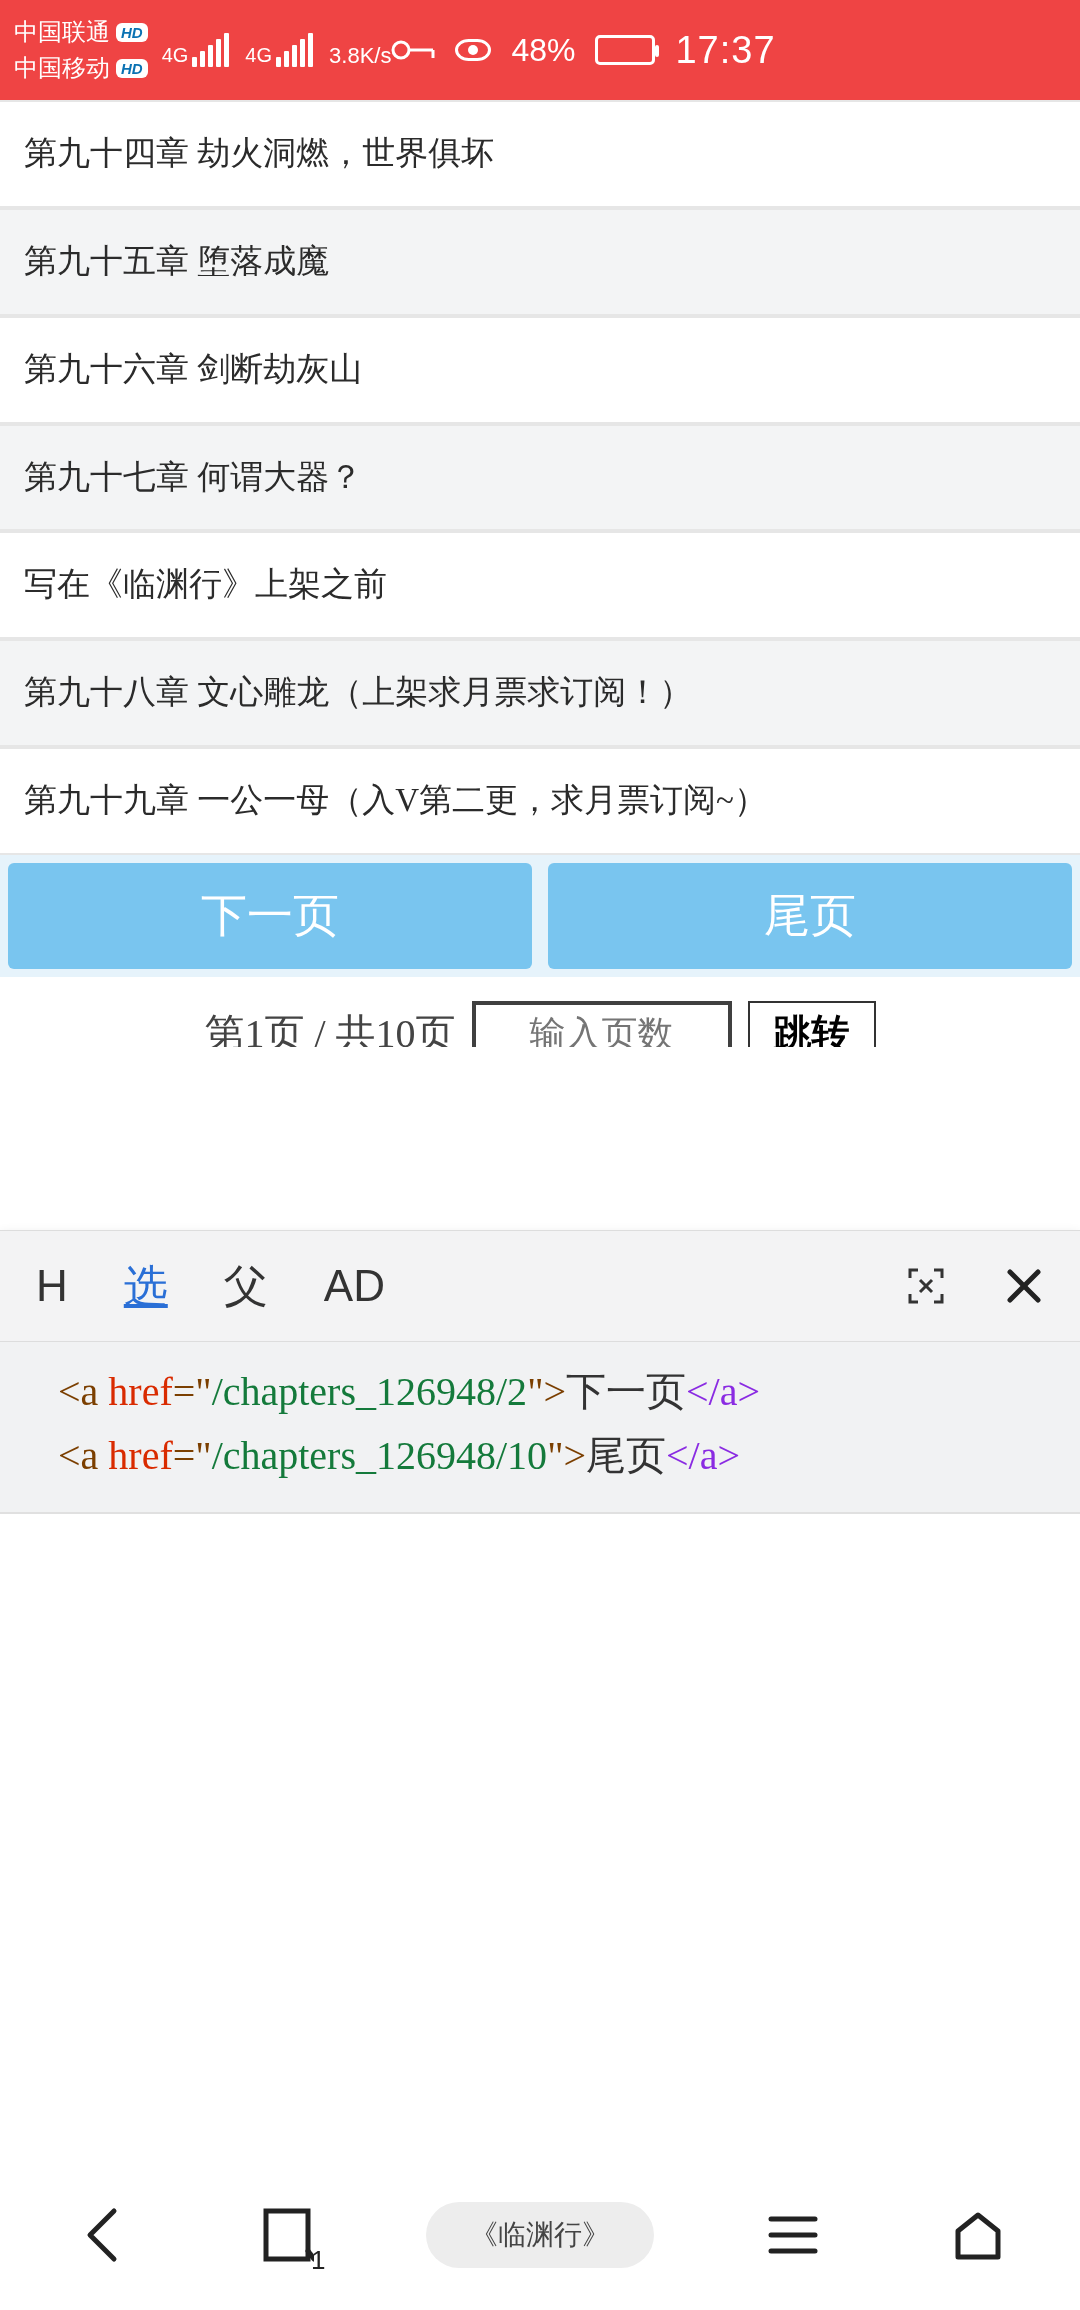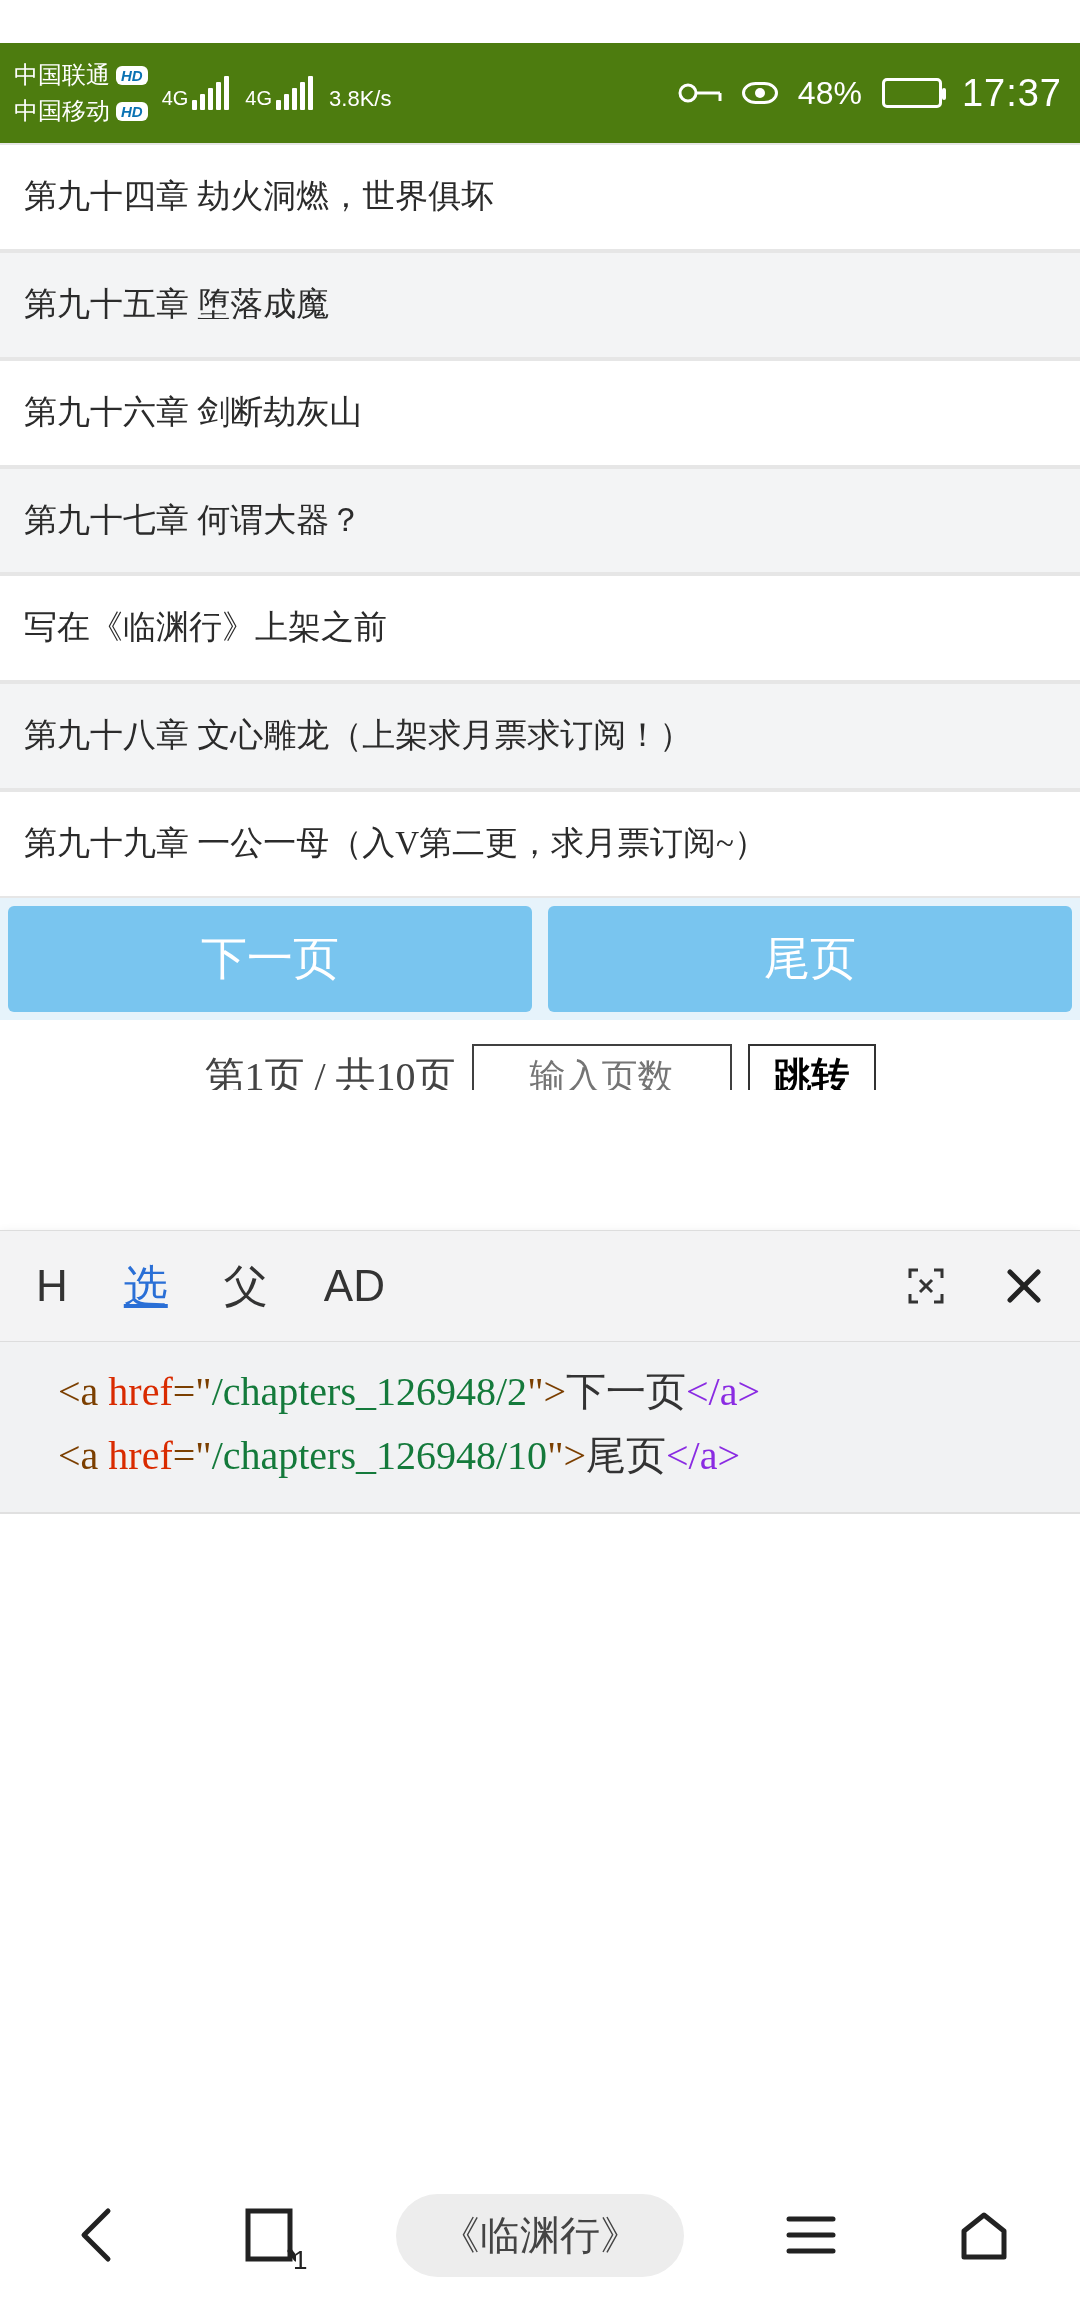--- a/index.html
+++ b/index.html
@@ -1,17 +1,17 @@
 <!DOCTYPE html>
 <html><head>
 <meta charset="utf-8">
 <style>
   * { margin: 0; padding: 0; box-sizing: border-box; }
   html, body { width: 1080px; height: 2310px; background: #ffffff; font-family: "Kaiti SC", "STKaiti", "KaiTi", serif; overflow: hidden; }
-  .status-bar { height: 100px; background: #4d7c0f; color: #ffffff; display: flex; justify-content: space-between; align-items: center; padding: 0 18px 0 14px; font-family: Arial, sans-serif; margin-top: 43px; }
+  .status-bar { height: 100px; background: #ef4444; color: #ffffff; display: flex; justify-content: flex-start; align-items: center; padding: 0 18px 0 14px; font-family: Arial, sans-serif; }
   .status-left { display: flex; flex-direction: column; justify-content: center; gap: 4px; font-size: 24px; }
   .status-line { display: flex; align-items: center; gap: 6px; }
   .hd-badge { background: #ffffff; color: #0a72b3; font-weight: bold; font-size: 15px; padding: 1px 5px; border-radius: 6px; font-style: italic; }
   .status-mid { display: flex; align-items: flex-end; gap: 16px; margin-left: 14px; }
   .sig { display: flex; align-items: flex-end; gap: 4px; }
   .sig-label { font-size: 20px; }
   .bars { display: flex; align-items: flex-end; gap: 3px; }
   .bar { width: 5px; background: #ffffff; border-radius: 1px; }
   .b1{height:10px}.b2{height:16px}.b3{height:22px}.b4{height:28px}.b5{height:34px}
   .speed { display: flex; flex-direction: row; font-size: 22px; line-height: 1; }
@@ -20,37 +20,37 @@
   .battery { width: 60px; height: 30px; border: 3px solid #ffffff; border-radius: 5px; position: relative; }
   .battery::after { content: ""; position: absolute; right: -7px; top: 7px; width: 4px; height: 12px; background: #ffffff; border-radius: 2px; }
   .battery-fill { height: 100%; width: 48%; background: #ffffff; }
   .time { font-size: 38px; letter-spacing: 1px; }
   .chapter-list { background: #ffffff; }
   .chapter-item { padding: 28px 24px; font-size: 33px; color: #2b2b2b; border-top: 2px solid #e6e6e6; border-bottom: 2px solid #e6e6e6; background: #ffffff; line-height: 1.45; }
   .chapter-item.alt { background: #f3f4f5; }
   .pager { display: flex; gap: 16px; padding: 8px; background: #e6f3fb; }
   .pager-btn { flex: 1; background: #79c5ef; color: #ffffff; font-size: 46px; text-align: center; padding: 22px 0; border-radius: 6px; font-family: inherit; }
   .pageinfo-row { display: flex; align-items: center; justify-content: center; gap: 16px; padding: 24px 0 0 0; font-size: 40px; color: #444; }
-  .pageinfo-input { width: 260px; height: 66px; border: 2px solid #404040; text-align: center; font-size: 36px; color: #999; font-family: inherit; }
+  .pageinfo-input { width: 260px; height: 66px; border: 4px solid #404040; text-align: center; font-size: 36px; color: #999; font-family: inherit; }
   .jump-btn { width: 128px; height: 66px; border: 2px solid #333; background: #fff; font-size: 38px; font-weight: bold; font-family: inherit; }
   .inspector-bar { position: absolute; top: 1230px; left: 0; right: 0; height: 112px; background: #f3f3f4; border-top: 1px solid #ddd; border-bottom: 1px solid #ddd; display: flex; align-items: center; padding: 0 36px; gap: 56px; font-family: Arial, sans-serif; font-size: 44px; color: #333; box-shadow: 0 2px 10px rgba(0,0,0,0.08); }
   .inspector-bar .sel { color: #2a6fd6; text-decoration: underline; }
   .inspector-bar .spacer { flex: 1; }
   .inspect-icon { width: 44px; height: 44px; display: flex; align-items: center; justify-content: center; }
   .code-panel { position: absolute; top: 1342px; left: 0; right: 0; background: #f1f2f3; padding: 18px 58px 24px 58px; font-family: "Kaiti SC","STKaiti","KaiTi",serif; font-size: 40px; line-height: 1.6; border-bottom: 2px solid #e0e0e0; }
   .code-line { white-space: nowrap; }
   .tag-punct { color: #7b3f00; }
   .tag-name { color: #7b3f00; }
   .attr-name { color: #d92b00; }
   .attr-val { color: #147a3b; }
   .inner-text { color: #333; }
   .close-tag { color: #8a2be2; }
   .bottom-nav { position: absolute; bottom: 0; left: 0; right: 0; height: 150px; background: #ffffff; display: flex; align-items: center; justify-content: space-around; padding: 0 10px; }
   .nav-btn { width: 90px; height: 90px; display: flex; align-items: center; justify-content: center; font-size: 54px; color: #222; }
-  .nav-center { background: #ededed; border-radius: 50px; padding: 14px 44px; font-size: 40px; color: #444; font-family: inherit; }
+  .nav-center { background: #ededed; border-radius: 50px; padding: 14px 44px; font-size: 28px; color: #444; font-family: inherit; }
   svg { display: block; }
   .page-cutoff { position: relative; height: 70px; overflow: hidden; }
   .eye-icon{display:inline-block;width:36px;height:22px;border:3px solid #fff;border-radius:100% 100% 100% 100%/130% 130% 130% 130%;position:relative}
   .eye-icon::after{content:"";position:absolute;width:10px;height:10px;background:#fff;border-radius:50%;left:50%;top:50%;transform:translate(-50%,-50%)}
   .key-icon{display:inline-flex;align-items:center}
 </style>
 </head>
 <body>
 
 <div class="status-bar">

